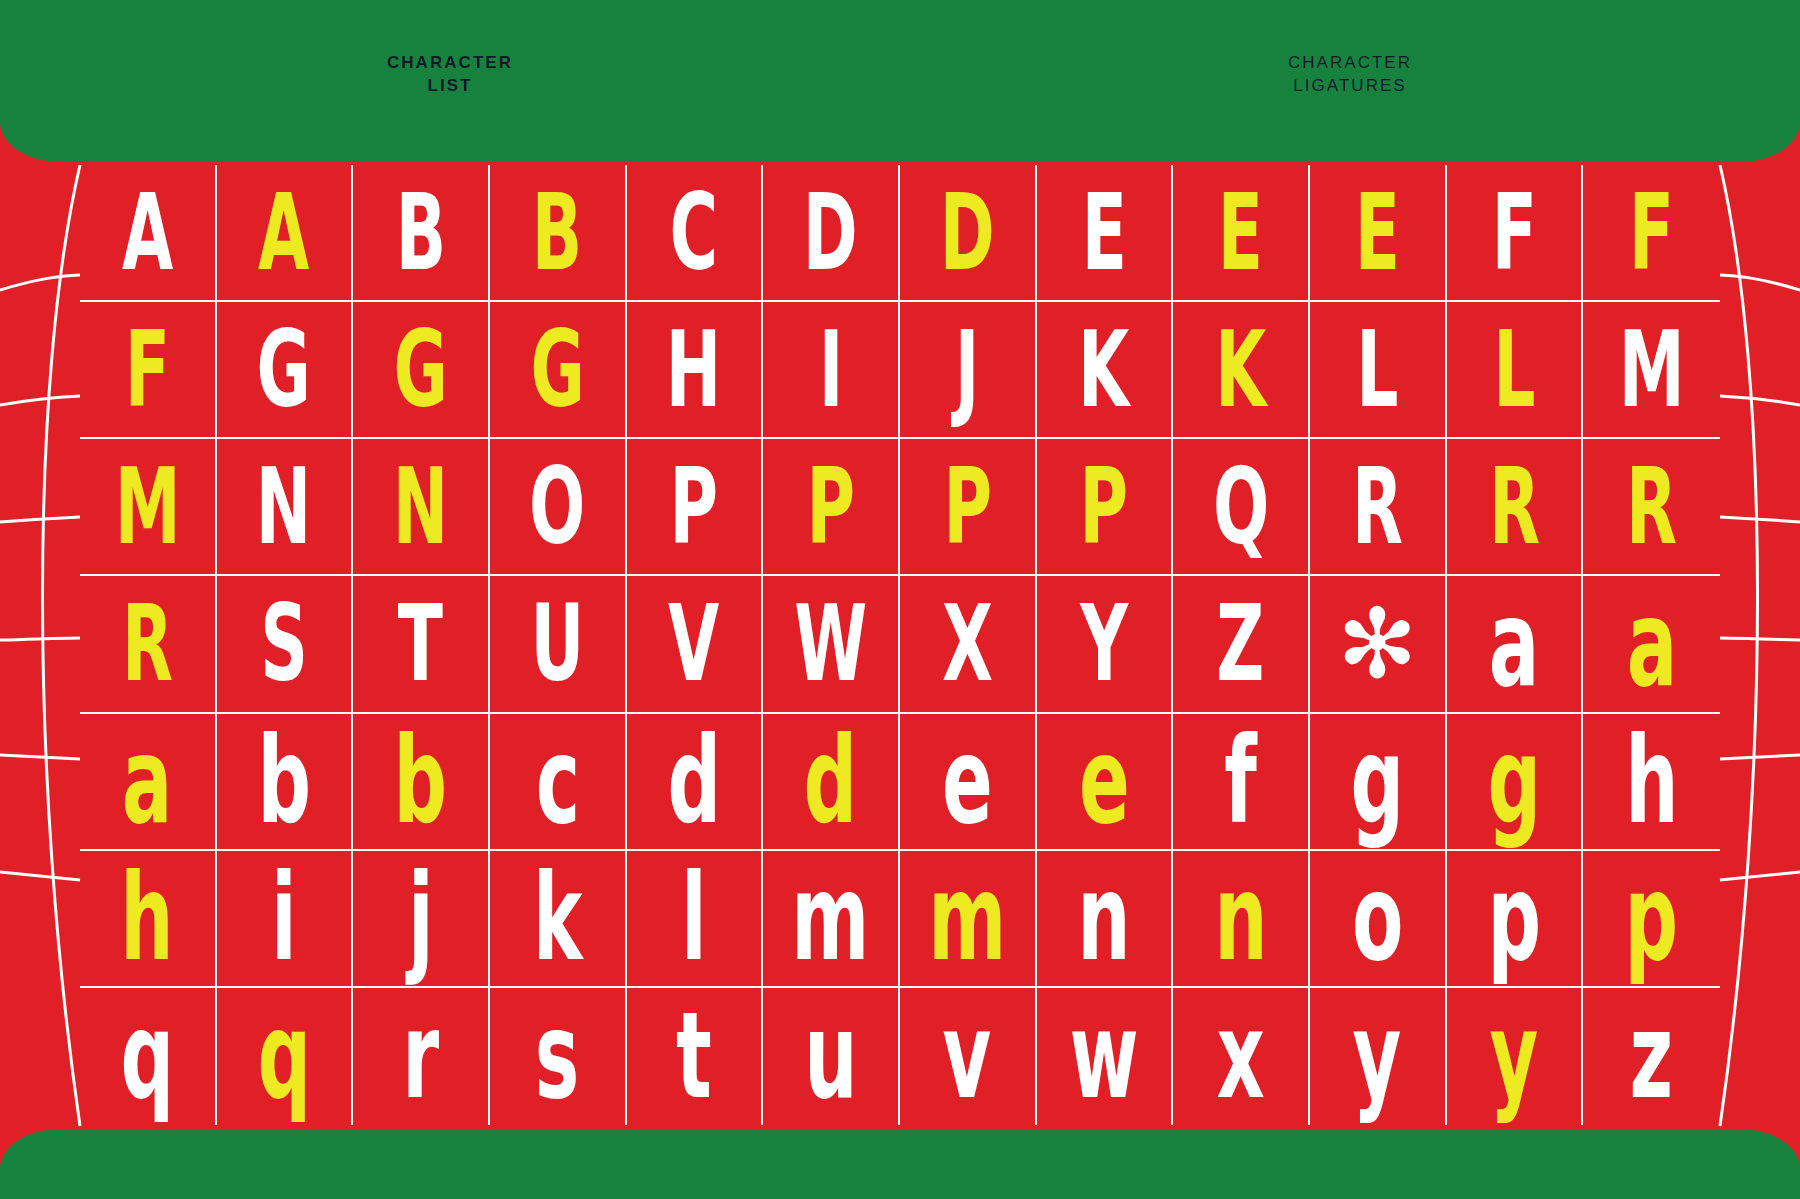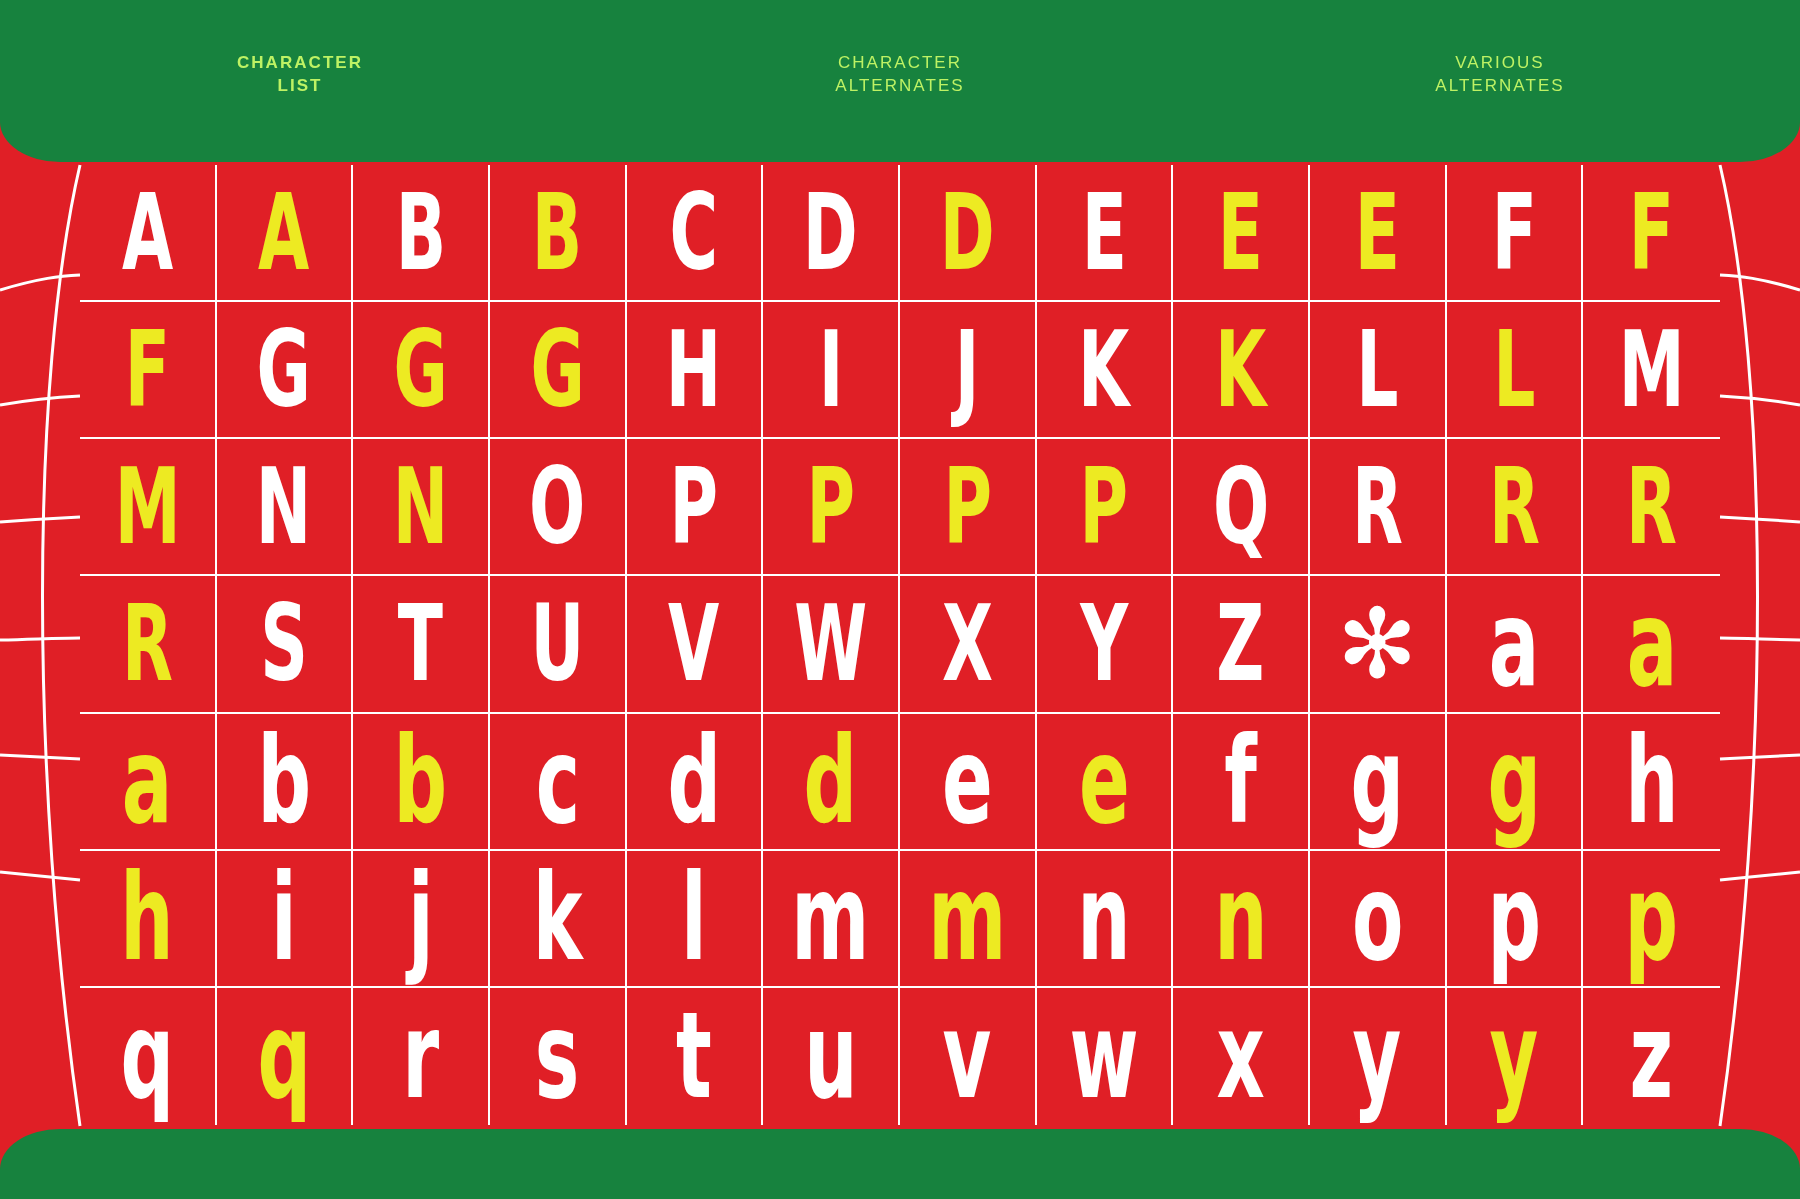--- a/index.html
+++ b/index.html
@@ -36,21 +36,21 @@
     display: flex;
     z-index: 5;
   }
   .label-cell {
     flex: 1 1 0;
     display: flex;
     flex-direction: column;
     align-items: center;
     justify-content: flex-start;
     padding-top: 52px;
-    color: #bef264;
+    color: #0f172a;
     letter-spacing: 0.12em;
     font-size: 17px;
     line-height: 1.35;
     text-align: center;
   }
   .label-cell .l1, .label-cell .l2 { display: block; }
   .label-cell.bold { font-weight: bold; }
 
   
   .bottom-band {
@@ -422,19 +422,15 @@
 <div class="top-band"></div>
 <div class="bottom-band"></div>
 
 <div class="labels" id="labels">
     <div class="label-cell bold">
       <span class="l1">CHARACTER</span>
       <span class="l2">LIST</span>
     </div>
     <div class="label-cell">
       <span class="l1">CHARACTER</span>
-      <span class="l2">ALTERNATES</span>
-    </div>
-    <div class="label-cell">
-      <span class="l1">VARIOUS</span>
-      <span class="l2">ALTERNATES</span>
+      <span class="l2">LIGATURES</span>
     </div>
   </div>
 
 </body></html>

